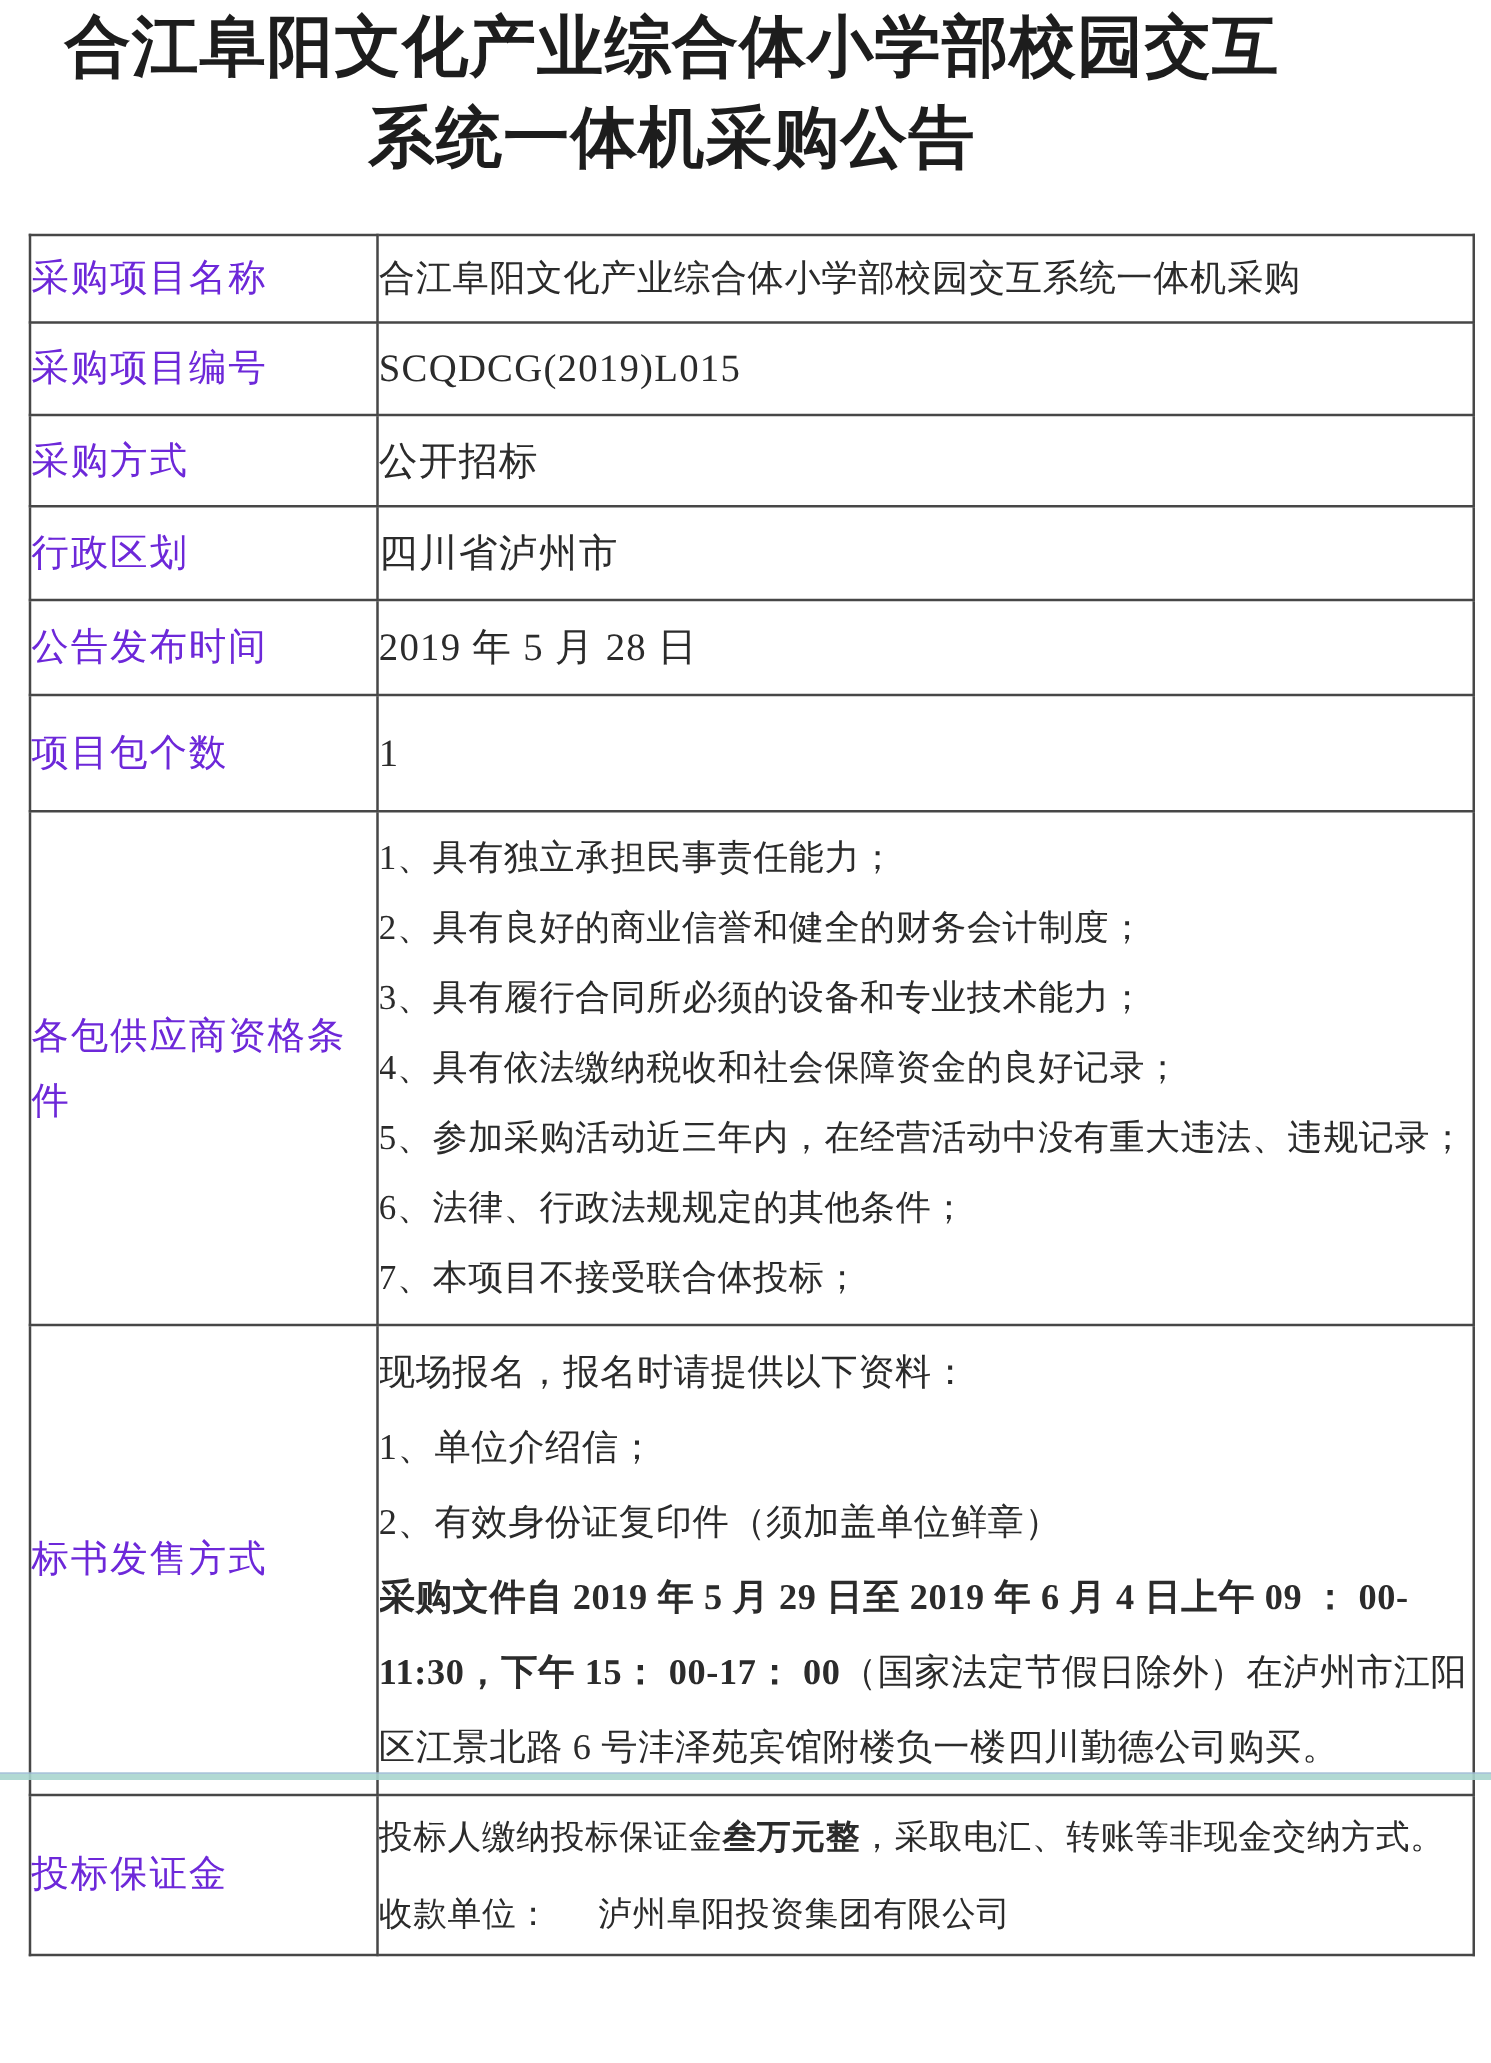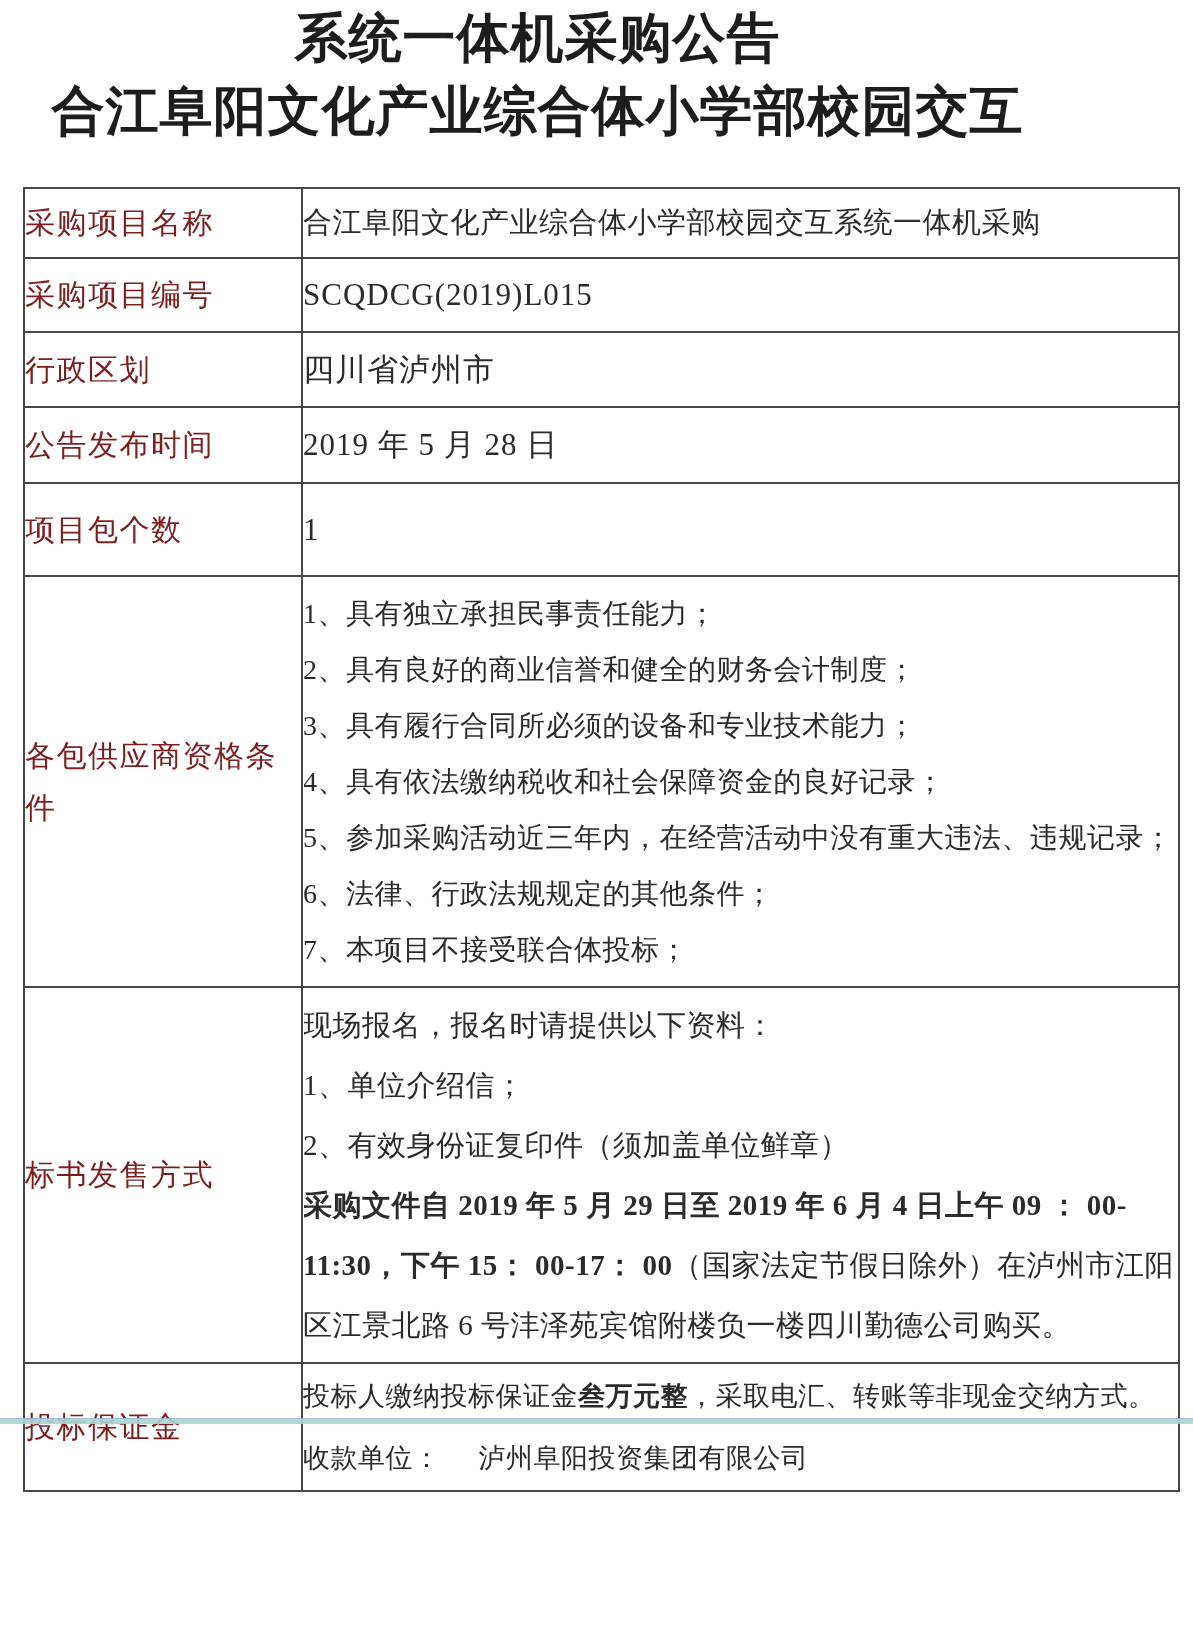--- a/index.html
+++ b/index.html
@@ -41,21 +41,21 @@
     vertical-align: middle;
     padding: 0;
     overflow: hidden;
   }
   td.label {
     padding-left: 13px;
     padding-right: 5px;
     font-size: 30px;
     letter-spacing: 1.5px;
     line-height: 52px;
-    color: #7f1d1d;
+    color: #6d28d9;
   }
   td.value {
     padding-left: 15px;
     font-size: 31px;
     letter-spacing: 1px;
     color: #2b2b2b;
   }
   td.value.v-name { font-size: 29px; letter-spacing: 0.5px; }
   
   tr.h-r1  { height: 70px; }
@@ -95,37 +95,41 @@
     z-index: 5;
     pointer-events: none;
   }
 </style>
 </head>
 <body>
 
 <div class="page">
 
   <div class="doc-title">
+    <div>合江阜阳文化产业综合体小学部校园交互</div>
     <div>系统一体机采购公告</div>
-    <div>合江阜阳文化产业综合体小学部校园交互</div>
   </div>
 
   <table class="doc-table">
     <colgroup>
         <col class="c1">
         <col class="c2">
       </colgroup>
     <tbody>
       <tr class="h-r1">
         <td class="label">采购项目名称</td>
         <td class="value v-name">合江阜阳文化产业综合体小学部校园交互系统一体机采购</td>
       </tr>
       <tr class="h-r2">
         <td class="label">采购项目编号</td>
         <td class="value">SCQDCG(2019)L015</td>
+      </tr>
+      <tr class="h-r3">
+        <td class="label">采购方式</td>
+        <td class="value">公开招标</td>
       </tr>
       <tr class="h-r4">
         <td class="label">行政区划</td>
         <td class="value">四川省泸州市</td>
       </tr>
       <tr class="h-r5">
         <td class="label">公告发布时间</td>
         <td class="value">2019 年 5 月 28 日</td>
       </tr>
       <tr class="h-r7">

